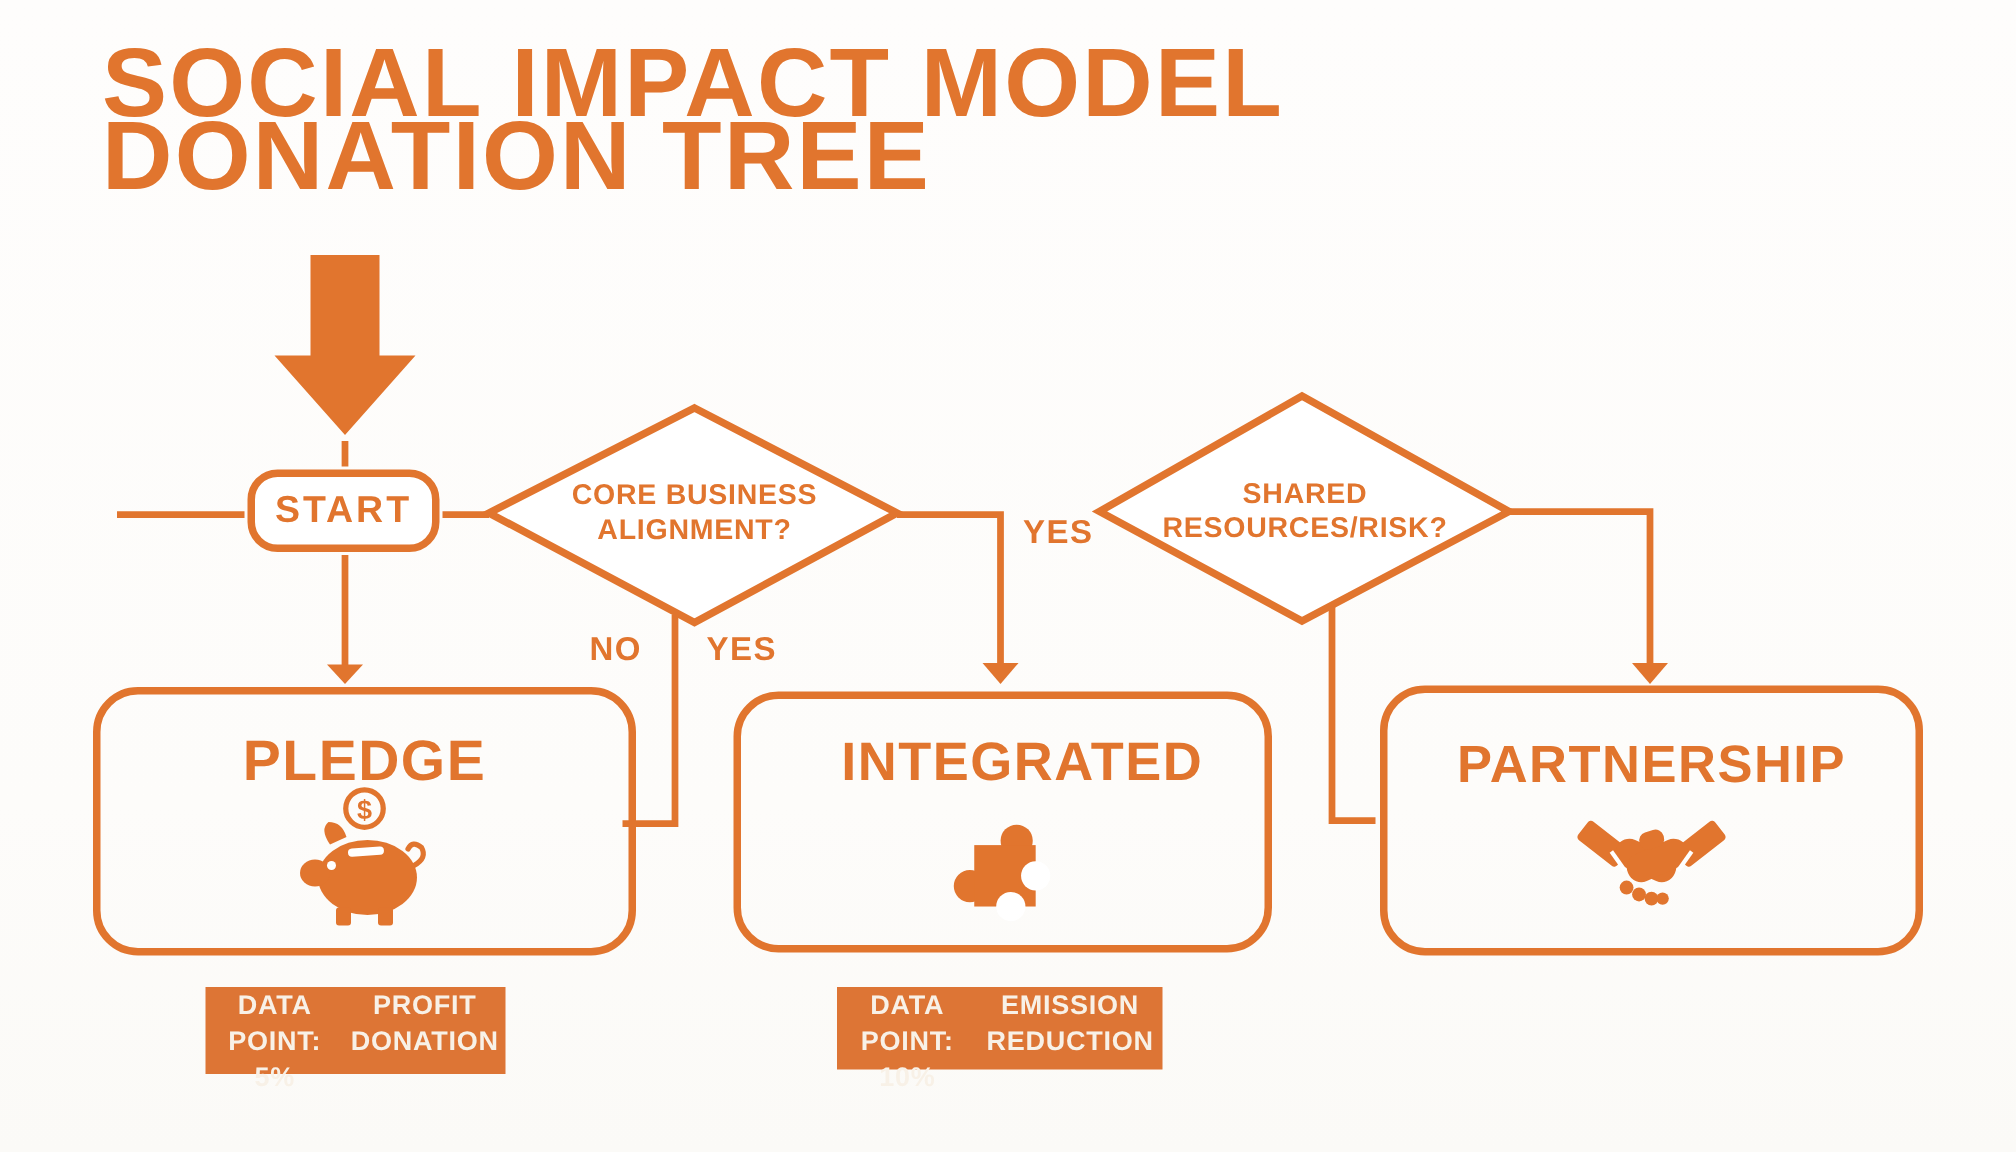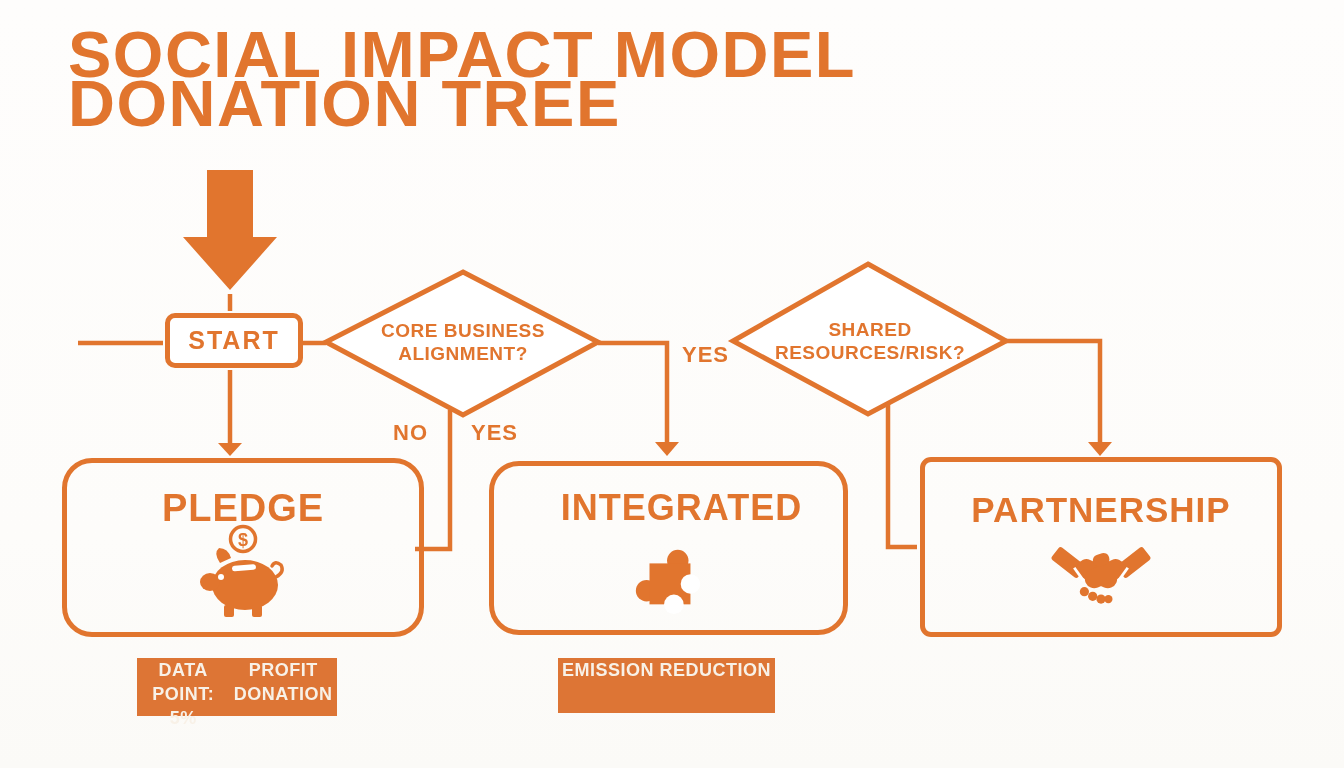--- a/index.html
+++ b/index.html
@@ -9,22 +9,22 @@
     font-family:"Liberation Sans",sans-serif;
   }
   .title{
     position:absolute;left:68px;top:30px;
     font-size:65px;line-height:49px;font-weight:bold;letter-spacing:1.5px;
     color:var(--accent);
   }
   .title span{display:block;}
   svg.connectors{position:absolute;left:0;top:0;}
   .start-box{
-    position:absolute;left:165px;top:313px;width:138px;height:55px;box-sizing:border-box;
-    border:5px solid var(--accent);border-radius:10px;background:#fff;
+    position:absolute;left:165px;top:313px;width:128px;height:55px;box-sizing:border-box;
+    border:5px solid var(--accent);border-radius:20px;background:#fff;
     display:flex;align-items:center;justify-content:center;
     font-size:25px;font-weight:bold;letter-spacing:2px;color:var(--accent);
   }
   .diamond-label{
     position:absolute;width:240px;text-align:center;
     font-size:19px;line-height:23px;font-weight:bold;letter-spacing:.5px;color:var(--accent);
   }
   .diamond-label span{display:block;}
   .branch-label{
     position:absolute;font-size:22px;font-weight:bold;letter-spacing:1px;color:var(--accent);
@@ -120,21 +120,21 @@
     <div class="outcome-title" style="top:21px;font-size:36px;padding-left:13px;">INTEGRATED</div>
     <svg class="outcome-icon" style="top:74px;" width="78" height="78" viewBox="0 0 80 80">
       <circle cx="49" cy="21" r="11" fill="var(--accent)"></circle>
       <circle cx="17" cy="52" r="11" fill="var(--accent)"></circle>
       <rect x="20" y="24" width="42" height="42" fill="var(--accent)"></rect>
       <circle cx="62" cy="45" r="10" fill="#FFFFFF"></circle>
       <circle cx="45" cy="66" r="10" fill="#FFFFFF"></circle>
     </svg>
   </div>
 
-  <div class="outcome-box" style="left:920px;top:457px;width:362px;height:180px;border-radius:11px;">
+  <div class="outcome-box" style="left:920px;top:457px;width:362px;height:180px;">
     <div class="outcome-title" style="top:28px;font-size:35px;">PARTNERSHIP</div>
     <svg class="outcome-icon" style="top:78px;" width="104" height="72" viewBox="0 0 110 78">
       <rect x="2" y="16" width="36" height="17" rx="3" fill="var(--accent)" transform="rotate(38 20 24)"></rect>
       <rect x="72" y="16" width="36" height="17" rx="3" fill="var(--accent)" transform="rotate(-38 90 24)"></rect>
       <rect x="28" y="26" width="46" height="21" rx="10" fill="var(--accent)" transform="rotate(24 51 36)"></rect>
       <rect x="36" y="26" width="46" height="21" rx="10" fill="var(--accent)" transform="rotate(-24 59 36)"></rect>
       <rect x="46" y="15" width="18" height="13" rx="6" fill="var(--accent)" transform="rotate(-18 55 21)"></rect>
       <line x1="26" y1="30" x2="36" y2="44" stroke="#FFFFFF" stroke-width="3"></line>
       <line x1="84" y1="30" x2="74" y2="44" stroke="#FFFFFF" stroke-width="3"></line>
       <circle cx="37" cy="56" r="5" fill="var(--accent)"></circle>
@@ -142,16 +142,17 @@
       <circle cx="55" cy="64" r="5" fill="var(--accent)"></circle>
       <circle cx="63" cy="64" r="4.5" fill="var(--accent)"></circle>
     </svg>
   </div>
 
   <div class="data-label" style="left:137px;top:658px;width:200px;height:58px;">
     <span>DATA POINT: 5%</span>
     <span>PROFIT DONATION</span>
   </div>
   <div class="data-label" style="left:558px;top:658px;width:217px;height:55px;">
+    <span>DATA POINT: 10%</span>
     <span>EMISSION REDUCTION</span>
   </div>
 
 </div>
 
 </body></html>

